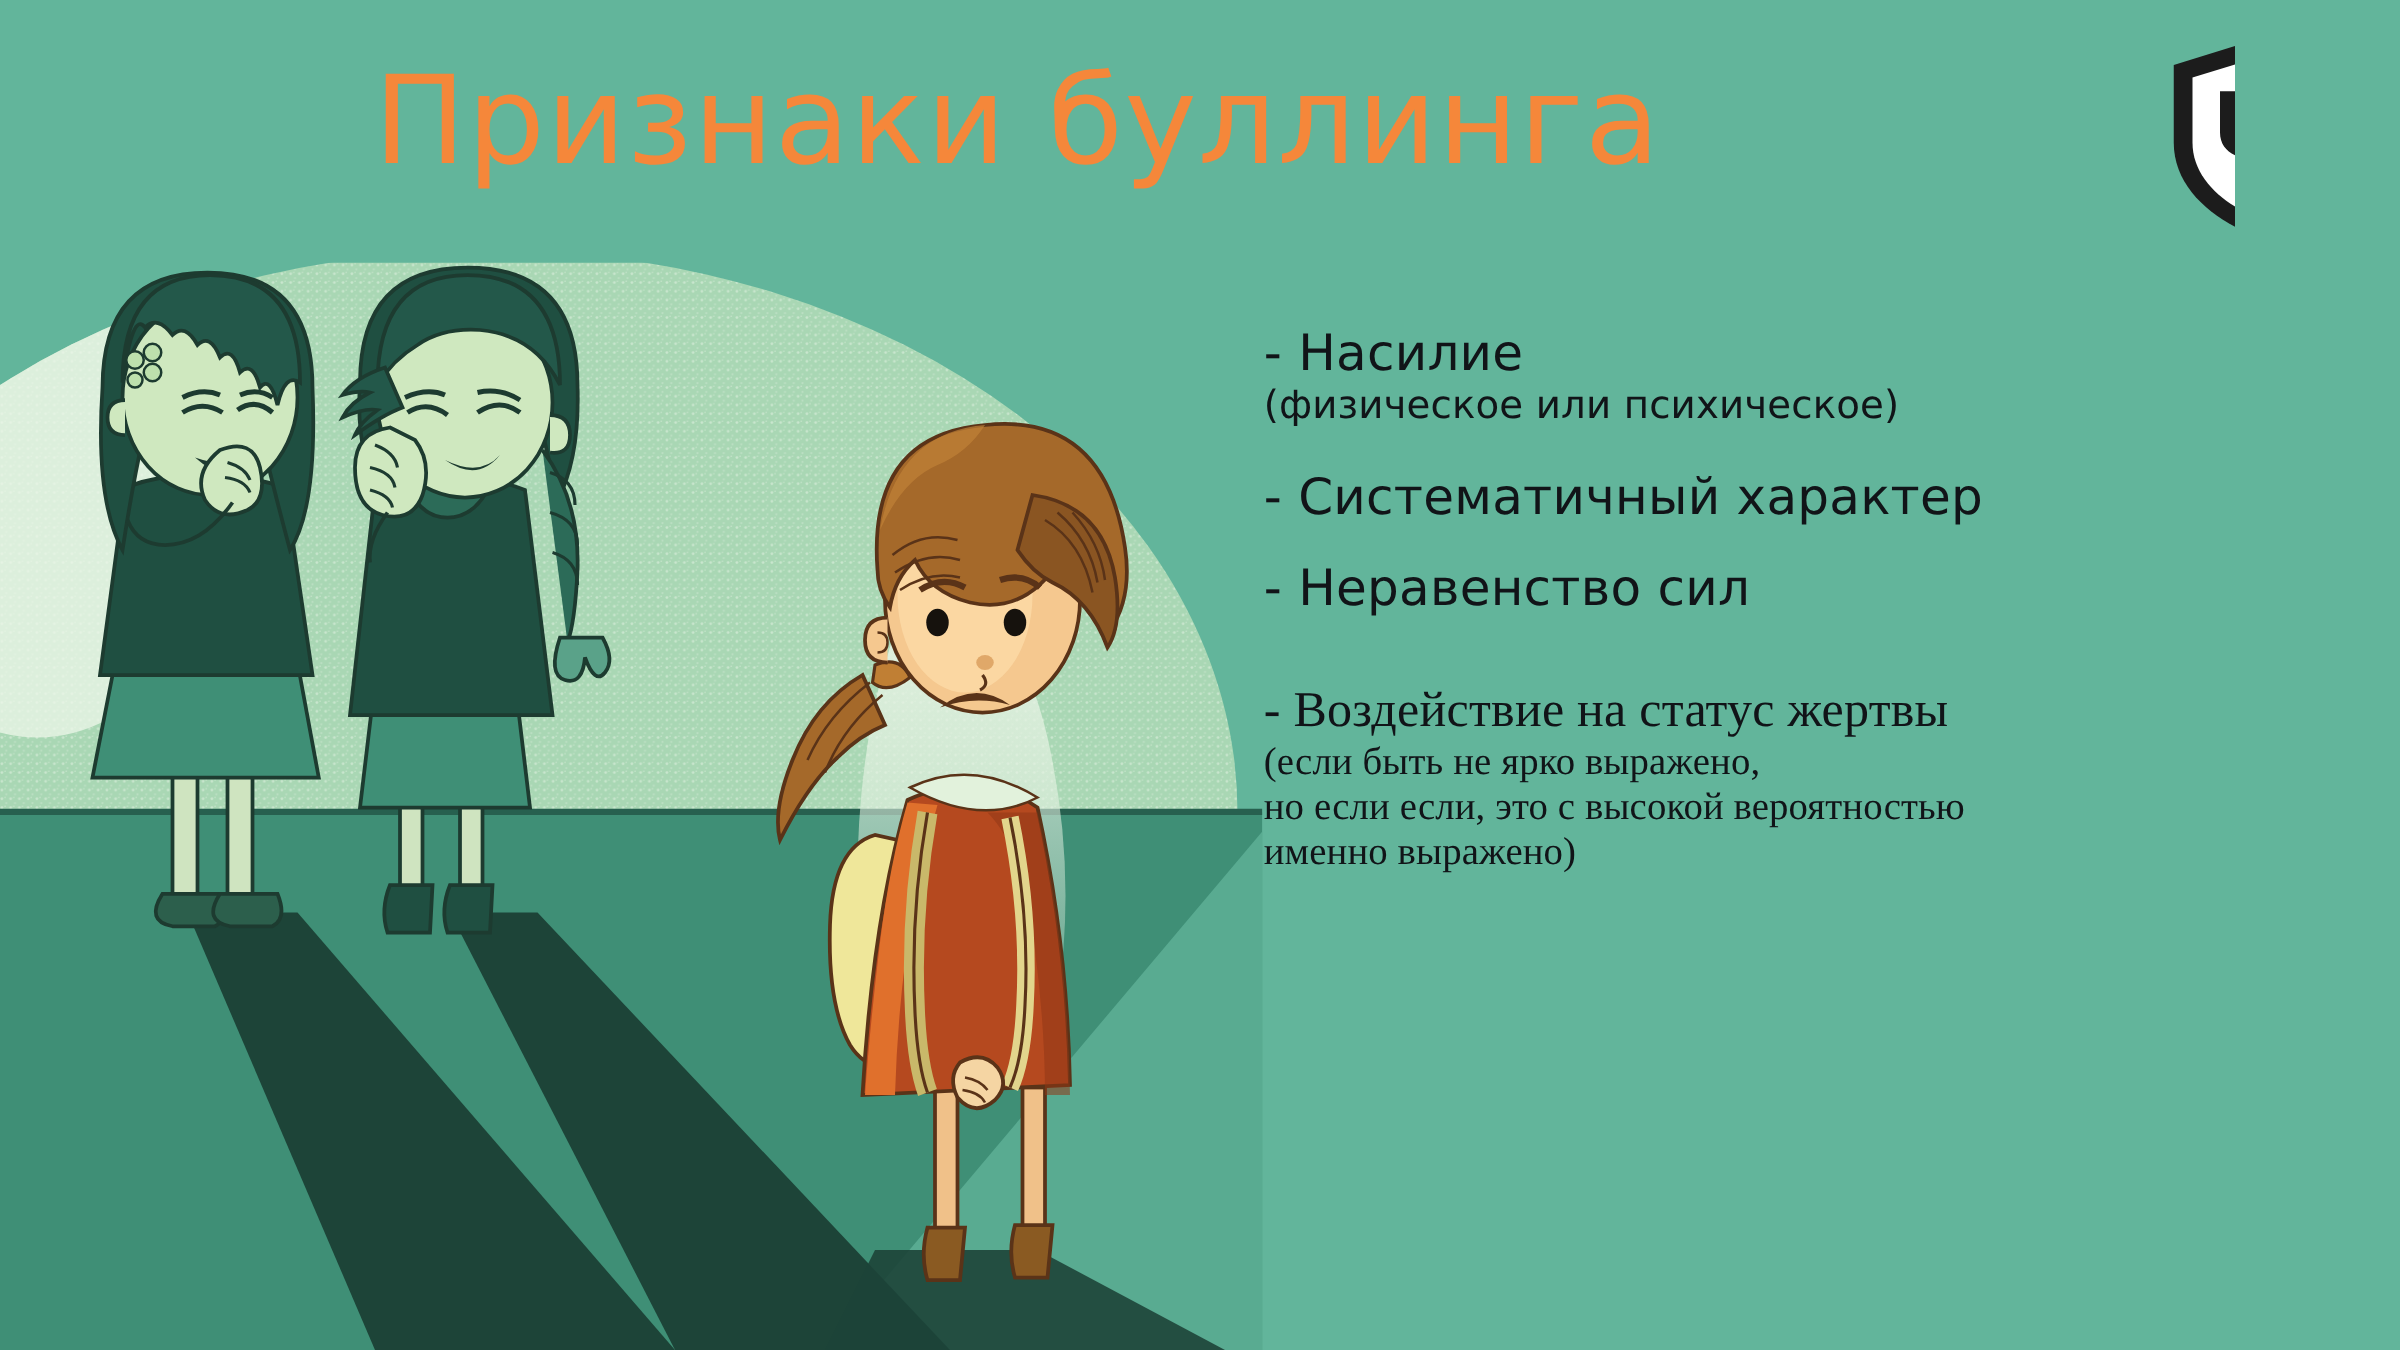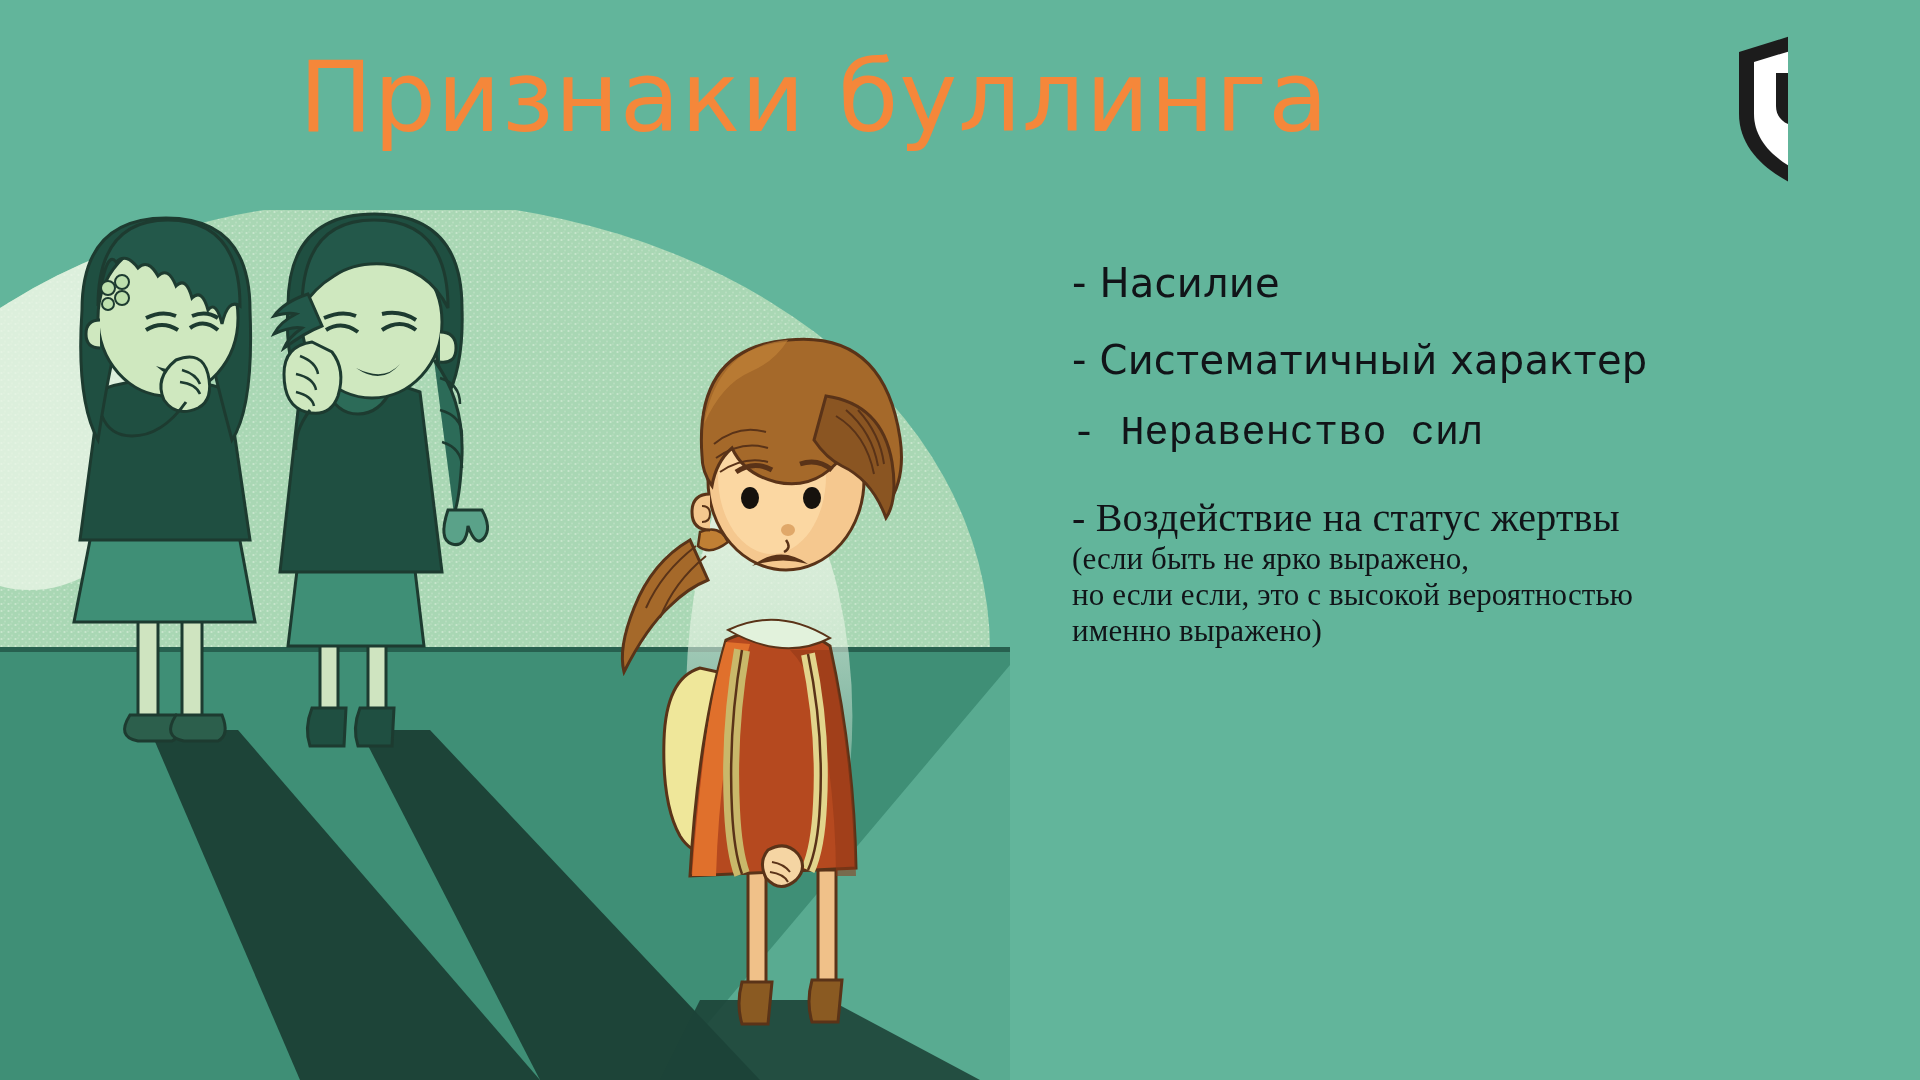--- a/index.html
+++ b/index.html
@@ -45,21 +45,21 @@
     position:absolute;
     left:0; top:210px;
     width:1010px; height:870px;
     overflow:hidden;
   }
   .illustration svg { display:block; }
 
   
   .panel {
     position:absolute;
-    left:1072px; top:262px;
+    left:1011px; top:262px;
     width:840px;
     color:#111418;
   }
   .bullet-block { margin-bottom:34px; }
   .bullet-block:last-child { margin-bottom:0;font-family:Liberation Serif, serif; }
   .bullet-head {
     font-size:40px;
     line-height:1.08;
     font-weight:400;
     letter-spacing:0.2px;
@@ -68,21 +68,21 @@
   .bullet-sub {
     font-size:31px;
     line-height:1.16;
     font-weight:400;
     letter-spacing:0.1px;
     margin-top:2px;
     white-space:nowrap;
   }
   .bullet-sub span { display:block; }
   .b2 { margin-bottom:30px; }
-  .b3 { margin-bottom:40px;font-family:Liberation Mono, monospace; }
+  .b3 { margin-bottom:52px; }
 </style>
 </head>
 <body>
 
 <div id="slide">
 
   <div class="title">Признаки буллинга</div>
 
   <div class="logo">
     <svg viewBox="0 0 150 165" xmlns="http://www.w3.org/2000/svg" aria-hidden="true">
@@ -260,20 +260,23 @@
 
         <path d="M752 356 q28 -22 56 -2 q-28 -8 -56 2 z" fill="#5a3318"></path>
       </g>
     </svg>
   </div>
 
   <div class="panel">
 
     <div class="bullet-block">
       <div class="bullet-head">- Насилие</div>
+      <div class="bullet-sub">
+        <span>(физическое или психическое)</span>
+      </div>
     </div>
 
     <div class="bullet-block b2">
       <div class="bullet-head">- Систематичный характер</div>
     </div>
 
     <div class="bullet-block b3">
       <div class="bullet-head">- Неравенство сил</div>
     </div>
 

